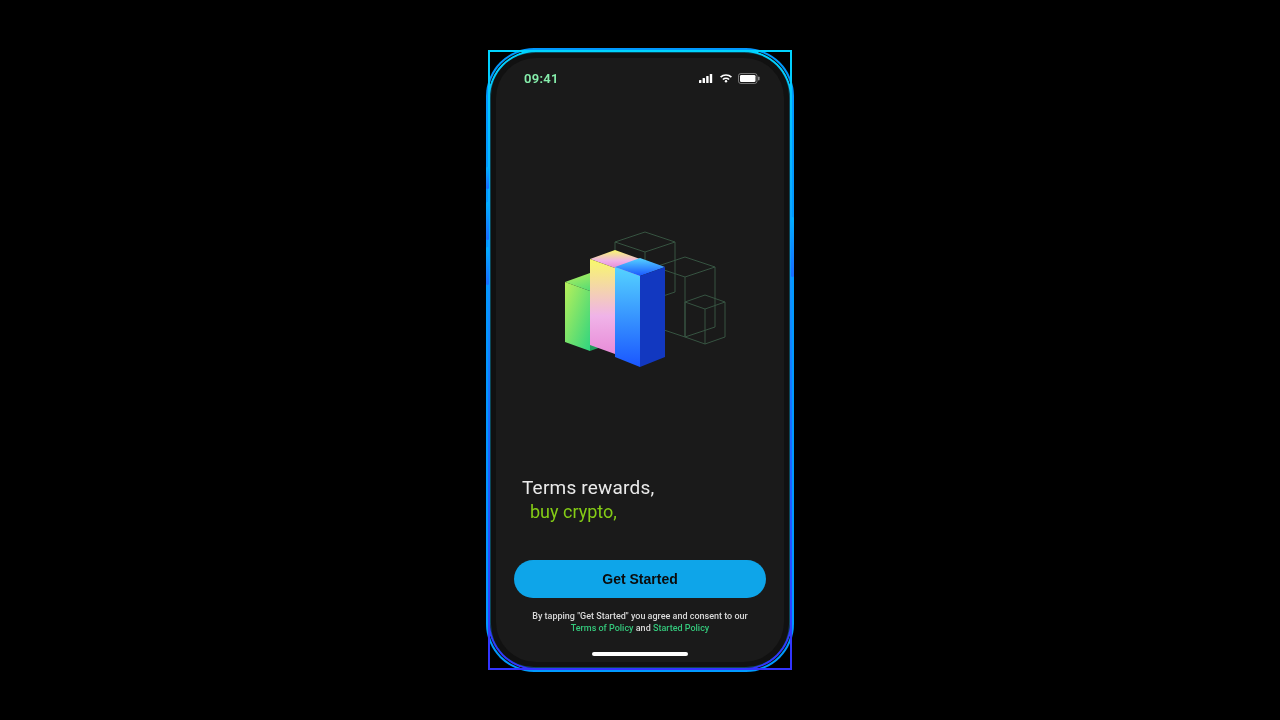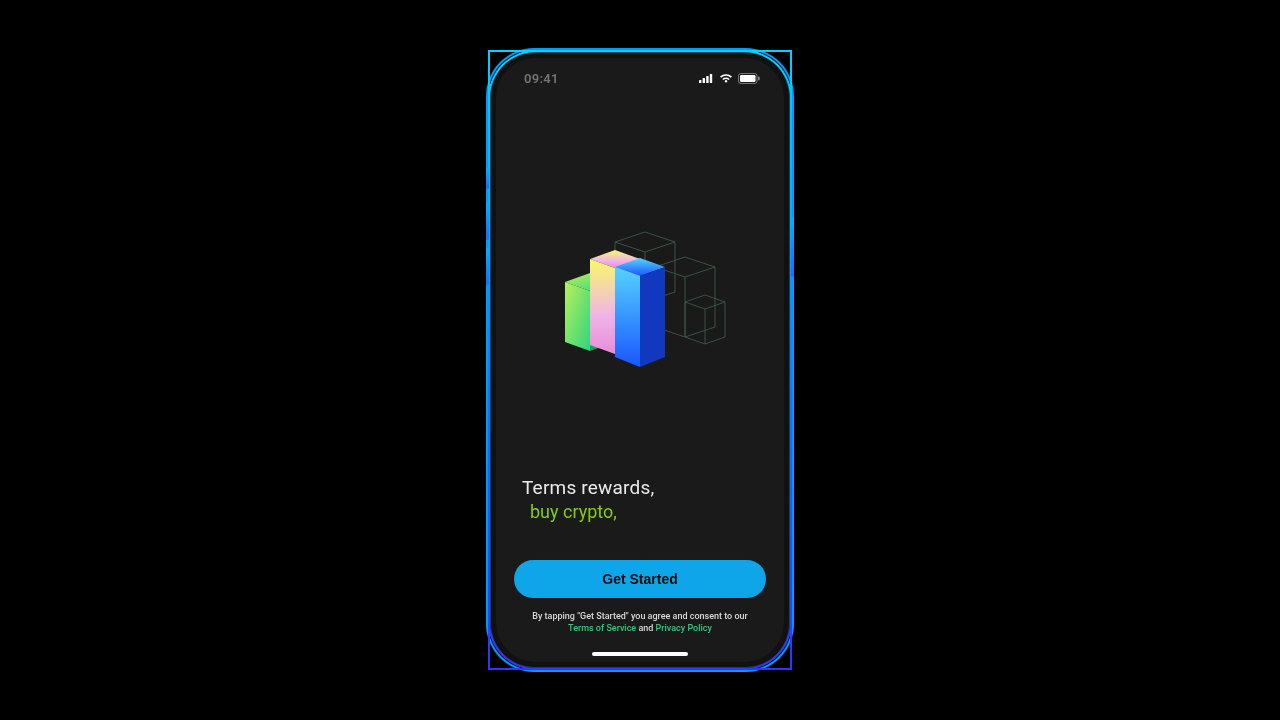--- a/index.html
+++ b/index.html
@@ -52,21 +52,21 @@
     display: flex;
     flex-direction: column;
   }
 
   .status-bar {
     height: 40px;
     display: flex;
     align-items: center;
     justify-content: space-between;
     padding: 0 24px 0 28px;
-    color: #737373;
+    color: #86efac;
     font-size: 13px;
     font-weight: 600;
     letter-spacing: 0.3px;
   }
   .status-right { display: flex; align-items: center; gap: 5px; }
   .signal-icon, .wifi-icon, .battery-icon { display: inline-flex; }
 
   .content {
     flex: 1;
     display: flex;
@@ -223,20 +223,20 @@
 
       <div class="headlines">
         <div class="line1">Terms rewards,</div>
         <div class="line2">buy crypto,</div>
       </div>
 
       <button class="cta">Get Started</button>
 
       <div class="legal">
         <span>By tapping "Get Started" you agree and consent to our</span><br>
-        <a href="#">Terms of Service</a><span> and </span><a href="#">Privacy Policy</a>
+        <a href="#">Terms of Policy</a><span> and </span><a href="#">Started Policy</a>
       </div>
 
     </div>
 
     <div class="home-indicator"></div>
   </div>
 </div>
 
 </body></html>

